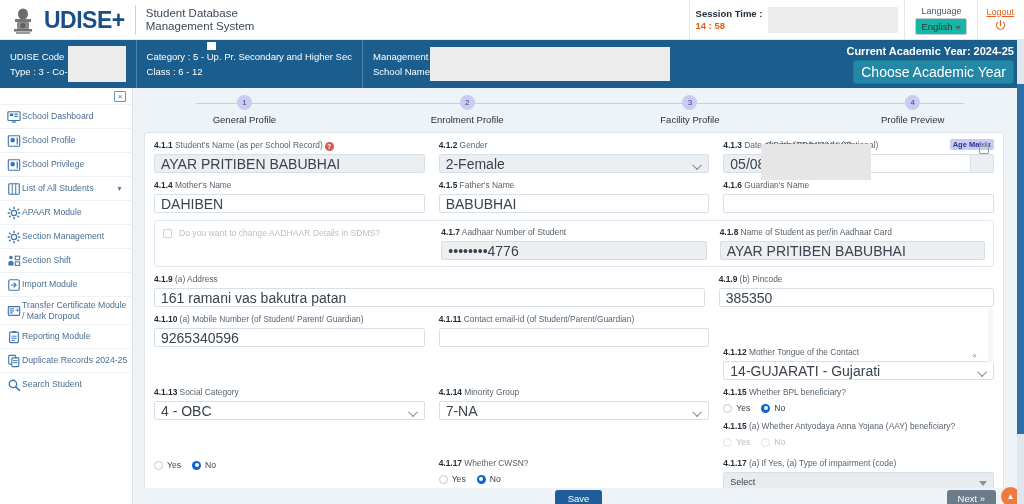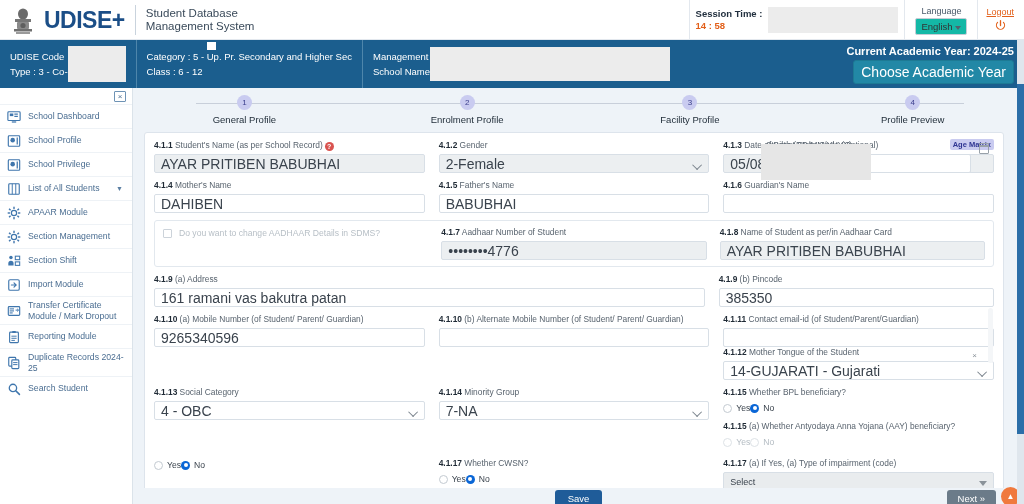--- a/index.html
+++ b/index.html
@@ -89,21 +89,21 @@
     border-right: 1px solid #dbe3ea; position: relative; flex: 0 0 133px;
   }
   .sb-close-row { height: 16px; display: flex; justify-content: flex-end; align-items: center;
     padding-right: 6px; }
   .sb-close {
     width: 12px; height: 11px; border: 1px solid #6e93b5; color: #4a6f92;
     font-size: 8px; line-height: 9px; text-align: center; background: #fff; border-radius: 1px;
   }
   .sb-item {
     display: flex; align-items: center; min-height: 24px;
-    border-top: 1px solid #eef2f6; padding: 3px 4px 3px 7px; gap: 7px;
+    border-top: 1px solid #eef2f6; padding: 3px 4px 3px 7px; gap: 1px;
   }
   .sb-ico { width: 14px; height: 14px; flex: 0 0 14px; color: #3f76ad; display:block; }
   .sb-ico svg { display: block; }
   .sb-lbl { font-size: 8.7px; color: #4a6d91; line-height: 10.5px; }
   .sb-caret { margin-left: auto; font-size: 7px; color: #5b7fa3; padding-right: 5px; }
 
   
   .main { flex: 1; height: 420px; position: relative; overflow: hidden; background: #eef3f8; }
 
   
@@ -156,21 +156,21 @@
   .help-ico {
     display: inline-block; width: 9px; height: 9px; border-radius: 50%;
     background: #d9534f; color: #fff; font-size: 7px; line-height: 9px;
     text-align: center; vertical-align: -1px; margin-left: 2px; font-weight: bold;
   }
   .agematrix {
     position: absolute; right: 0; top: -1px; background: #c9cbf0; color: #2f3592;
     font-size: 7.5px; font-weight: bold; padding: 1px 3px; border-radius: 2px;
   }
   
-  .radios { display: flex; align-items: center; padding-top: 2px; }
+  .radios { display: flex; align-items: center; gap: 11px; padding-top: 2px; }
   .rad { display: flex; align-items: center; gap: 4px; }
   .dot { width: 9px; height: 9px; border-radius: 50%; border: 1px solid #c3cad1; background: #fff; display:block; }
   .dot.on { border: none; background: #0a66d6; position: relative; }
   .dot.on::after { content:""; position:absolute; left:2.5px; top:2.5px; width:4px; height:4px;
     border-radius:50%; background:#fff; }
   .rtxt { font-size: 8.6px; color: #3a434d; }
   .rtxt.dim { color: #b4bcc3; }
   .dot.dim { border-color: #dde2e6; }
   
   .aad-panel {
@@ -512,34 +512,30 @@
           <div class="inp">385350</div>
         </div>
       </div>
 
       <div class="grid3">
         <div class="fld">
           <div class="lbl"><b>4.1.10</b><span> (a) Mobile Number (of Student/ Parent/ Guardian)</span></div>
           <div class="inp">9265340596</div>
         </div>
         <div class="fld">
-          <div class="lbl"><b>4.1.10</b><span> (b) Alternate Mobile Number (of Student/ Parent/ Guardian)</span></div>
-          <div class="inp"></div>
-        </div>
-        <div class="fld">
           <div class="lbl"><b>4.1.11</b><span> Contact email-id (of Student/Parent/Guardian)</span></div>
           <div class="inp"></div>
         </div>
       </div>
 
       <div class="grid3" style="margin-top:-7px;">
         <div></div>
           <div></div>
         <div class="fld" style="grid-column:3;">
-          <div class="lbl"><b>4.1.12</b><span> Mother Tongue of the Student</span></div>
+          <div class="lbl"><b>4.1.12</b><span> Mother Tongue of the Contact</span></div>
           <div class="inp sel">14-GUJARATI - Gujarati</div>
           <div class="clr-x">×</div>
         </div>
       </div>
 
       <div class="grid3">
         <div class="fld">
           <div class="lbl"><b>4.1.13</b><span> Social Category</span></div>
           <div class="inp sel">4 - OBC</div>
         </div>

